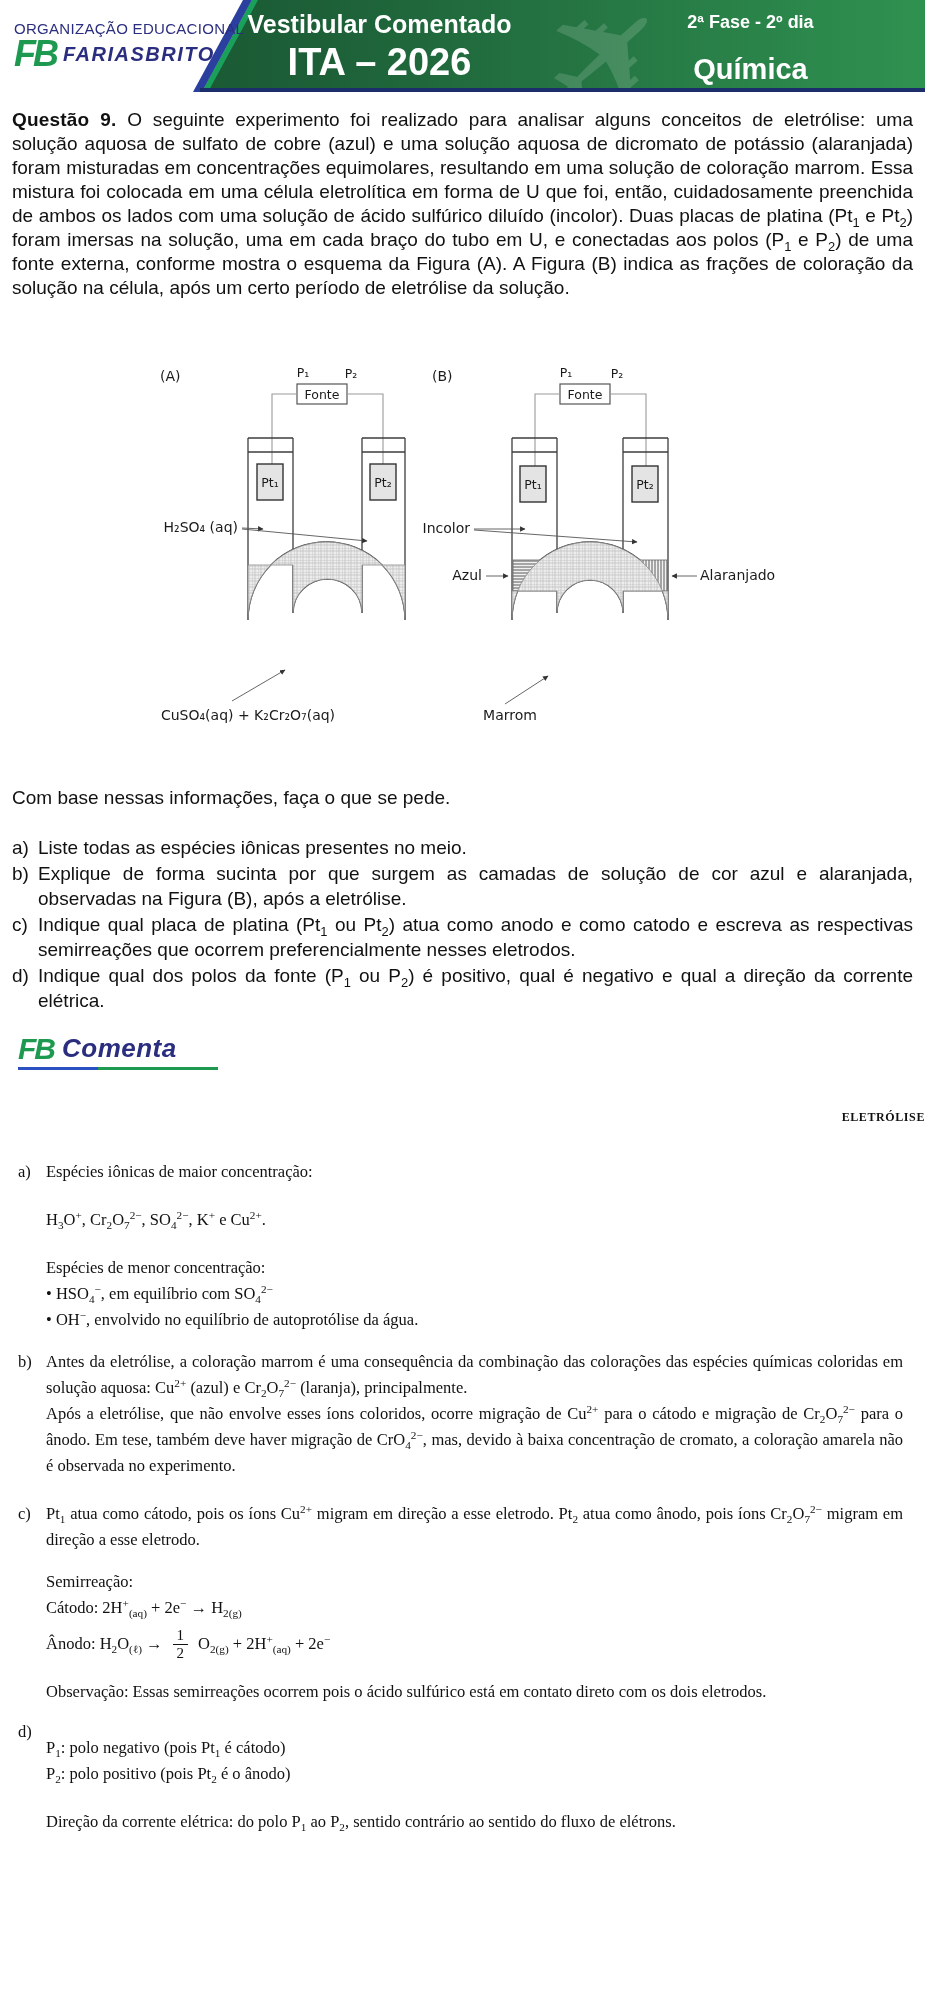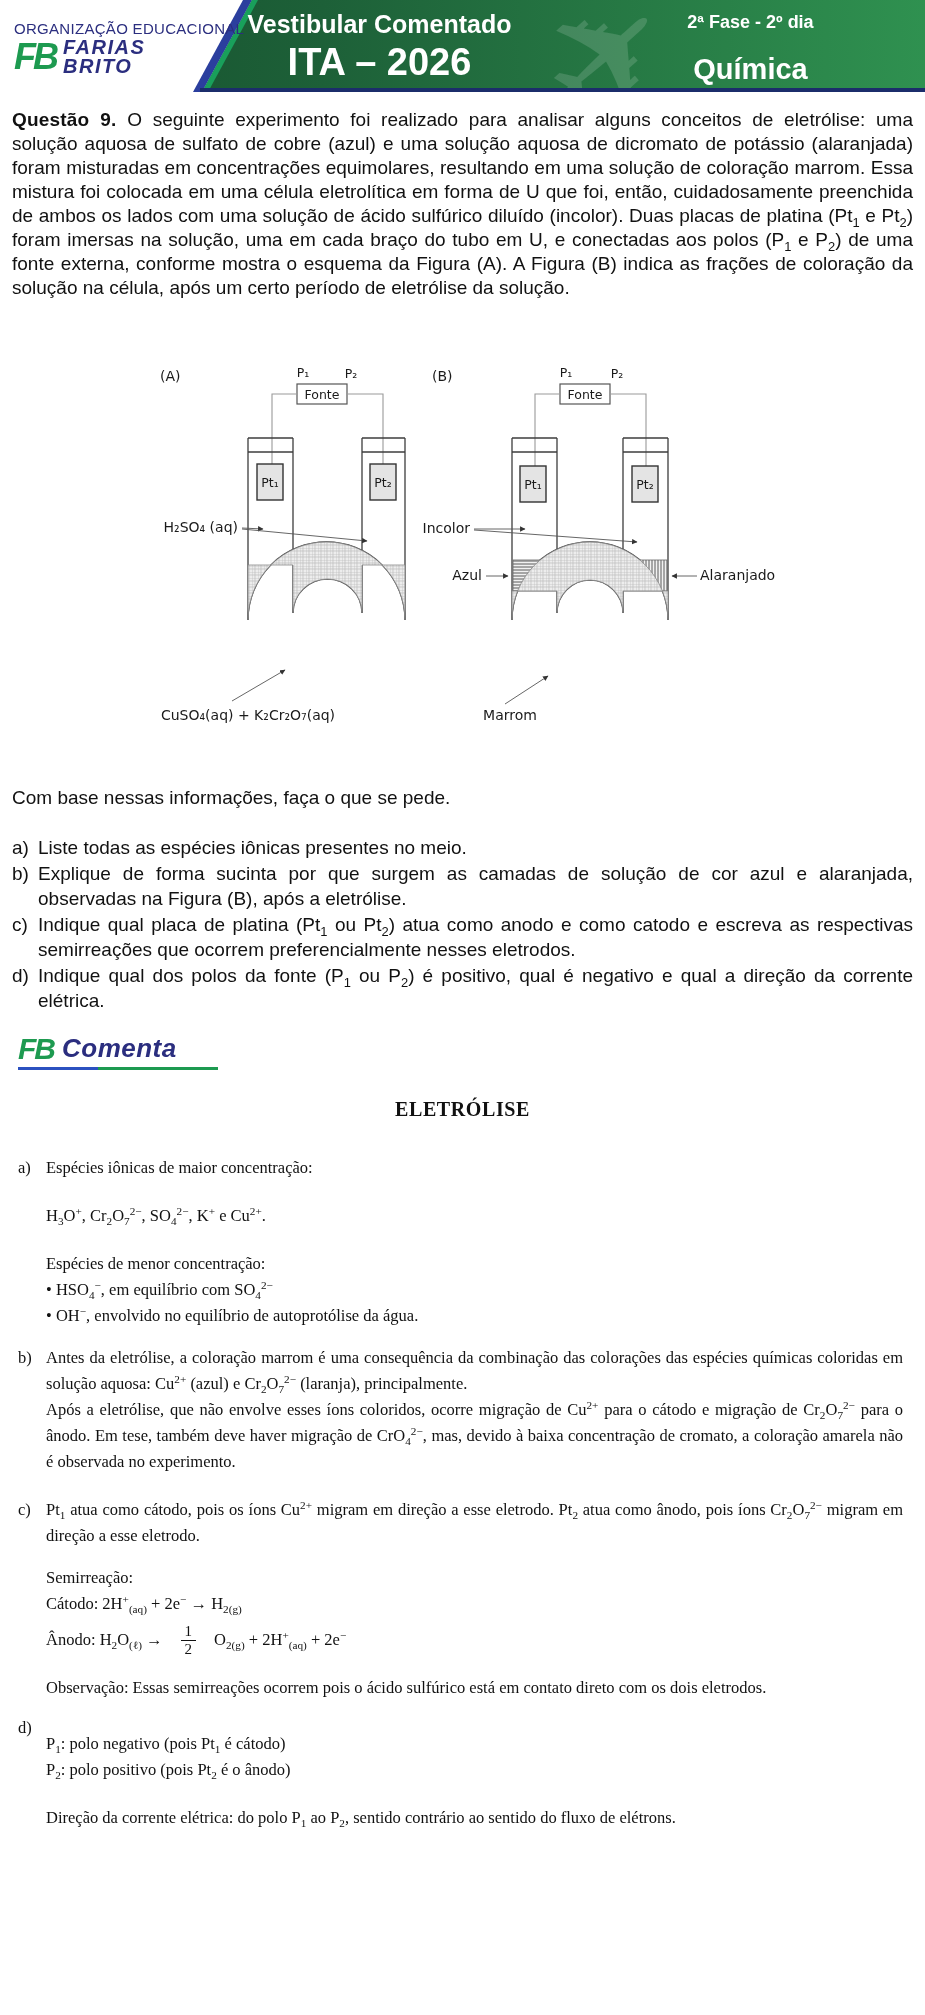--- a/index.html
+++ b/index.html
@@ -16,21 +16,21 @@
   .stripe-teal{position:absolute;inset:0;background:#19a05b;
     clip-path:polygon(252px 0,258px 0,208px 92px,202px 92px)}
   .navy-bottom{position:absolute;left:200px;right:0;bottom:0;height:4px;background:#1b2d6b}
   .plane{position:absolute;left:545px;top:-30px;font-size:150px;
     color:rgba(255,255,255,.15);transform:rotate(-42deg);pointer-events:none}
   .logo{position:absolute;left:14px;top:20px;width:235px}
   .org{font-size:15px;font-weight:normal;color:#2b2e7f;letter-spacing:.3px}
   .brandrow{display:flex;align-items:center;margin-top:1px}
   .fbmark{font-style:italic;font-weight:900;font-size:36px;line-height:.9;
     color:#1d9a50;letter-spacing:-3px;margin-right:7px}
-  .brandtxt{display:flex;flex-direction:column;font-style:italic;font-weight:900;
+  .brandtxt{display:flex;font-style:italic;font-weight:900;
     font-size:20px;color:#2b2e7f;line-height:.95;letter-spacing:1.5px}
   .hcenter{position:absolute;left:242px;width:275px;top:10px;text-align:center;color:#fff}
   .hcenter .t1{font-size:25px;font-weight:bold}
   .hcenter .t2{font-size:38px;font-weight:bold;margin-top:2px}
   .hright{position:absolute;left:618px;width:265px;top:12px;text-align:center;color:#fff}
   .hright .t1{font-size:18px;font-weight:bold}
   .hright .t2{font-size:29px;font-weight:bold;margin-top:20px}
 
   
   .q{margin:16px 12px 0;font-size:19px;line-height:24px;text-align:justify}
@@ -58,32 +58,32 @@
   
   .comenta{margin:20px 0 0 18px;width:210px}
   .comenta-row{display:flex;align-items:center}
   .fbmark2{font-style:italic;font-weight:900;font-size:30px;line-height:.9;
     color:#1d9a50;letter-spacing:-2px;margin-right:8px}
   .comword{font-style:italic;font-weight:900;font-size:26px;color:#2b2e7f;letter-spacing:.5px}
   .com-underline{margin-top:3px;height:3px;width:200px;
     background:linear-gradient(90deg,#2b51c0 0%,#2b51c0 40%,#1d9a50 40%,#1d9a50 100%)}
 
   
-  .sol-title{margin-top:28px;text-align:center;font-family:"Liberation Serif","DejaVu Serif",serif;
-    font-weight:bold;font-size:20px;letter-spacing:.6px}
+  .sol-title{margin-top:40px;text-align:right;font-family:"Liberation Serif","DejaVu Serif",serif;
+    font-weight:bold;font-size:12px;letter-spacing:.6px}
   .answers{margin:34px 18px 0;font-family:"Liberation Serif","DejaVu Serif",serif;
     font-size:16.5px;line-height:26px}
   .ans{display:flex}
   .ans .al{flex:none;width:28px}
   .ans .ab{flex:1;padding-right:4px}
   .just{text-align:justify}
   .gap22{margin-top:22px}
   .gap16{margin-top:16px}
   .gap30{margin-top:14px}
-  .eq{display:flex;align-items:center;gap:16px;margin-top:2px}
+  .eq{display:flex;align-items:center;gap:8px;margin-top:2px}
   .frac{display:inline-flex;flex-direction:column;text-align:center;line-height:1.1;
     font-size:15px;margin:4px 2px}
   .frac .n{border-bottom:1.3px solid #111;padding:0 4px}
 </style>
 </head>
 <body>
 
 <header class="banner">
   <div class="banner-green"></div>
   <div class="stripe-blue"></div>

